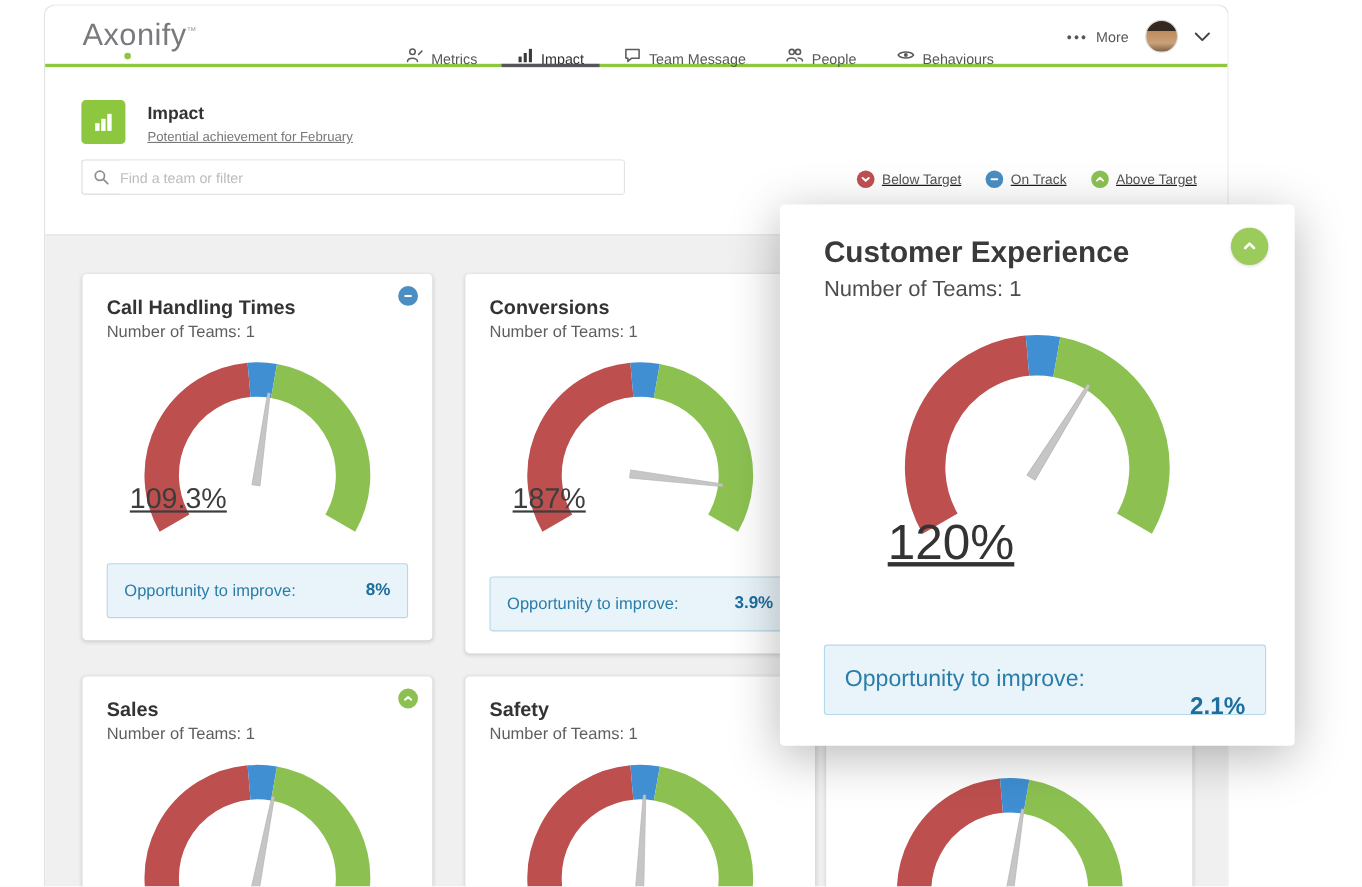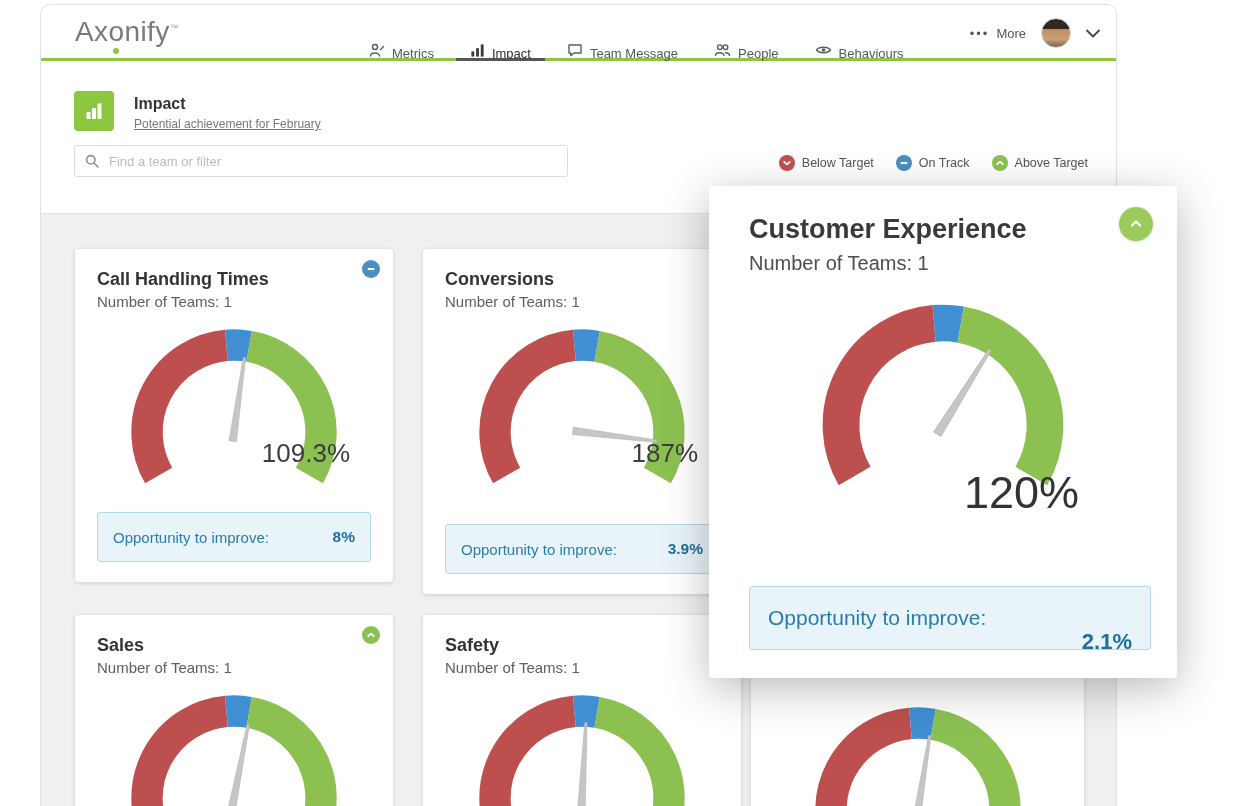--- a/index.html
+++ b/index.html
@@ -47,21 +47,21 @@
   
   .search-box { position: absolute; left: 33px; top: 140px; width: 494px; height: 32px;
                 border: 1px solid #dcdcdc; border-radius: 3px; background: #fff;
                 display: flex; align-items: center; }
   .search-ic { width: 34px; display: flex; justify-content: center; }
   .search-box input { border: none; outline: none; flex: 1; font-size: 13px; color: #0f766e;
                       font-family: "Liberation Sans", sans-serif; height: 100%; }
   .search-box input::placeholder { color: #bcbcbc; }
 
   
-  .legend { position: absolute; top: 150px; right: 28px; display: flex; gap: 22px; align-items: center; }
+  .legend { position: absolute; top: 150px; right: 28px; display: flex; gap: 22px; align-items: center; text-decoration: underline; }
   .legend-item { display: flex; gap: 7px; align-items: center; font-size: 12.5px; color: #555; }
   .dot { width: 16px; height: 16px; border-radius: 50%; display: flex; align-items: center; justify-content: center; }
   .dot svg, .badge svg { stroke: #fff; fill: none; stroke-width: 1.8; stroke-linecap: round; stroke-linejoin: round; }
   .dot-red { background: #bf5052; } .dot-blue { background: #4a8ec2; } .dot-green { background: #8cc152; }
 
   
   .gray { position: absolute; top: 208px; left: 0; right: 0; bottom: 0; background: #f0f0f0;
           border-top: 1px solid #e3e3e3; }
 
   
@@ -73,22 +73,22 @@
   .badge { position: absolute; top: 11px; right: 13px; width: 18px; height: 18px; border-radius: 50%;
            display: flex; align-items: center; justify-content: center; }
   .badge-blue { background: #4a8ec2; } .badge-green { background: #8cc152; }
 
   .gauge { position: relative; width: 232px; margin: 6px auto 0; }
   .gauge svg { display: block; width: 100%; overflow: visible; }
   .seg-red { stroke: #bd4f4e; stroke-width: 27; fill: none; }
   .seg-blue { stroke: #3f8fd2; stroke-width: 27; fill: none; }
   .seg-green { stroke: #8cc152; stroke-width: 27; fill: none; }
   .needle { fill: #c6c6c6; stroke: #b2b2b2; stroke-width: .5; }
-  .gauge-value { position: absolute; left: 0; width: 100%; text-align: right; top: 122px;
-                 font-size: 26px; color: #3d3d3d; }
+  .gauge-value { position: absolute; left: 0; width: 100%; text-align: left; top: 122px;
+                 font-size: 26px; color: #3d3d3d; text-decoration: underline; }
 
   .opp { position: absolute; left: 22px; right: 22px; bottom: 20px; height: 50px;
          background: #e9f4fa; border: 1px solid #b5d8e8; border-radius: 3px;
          display: flex; align-items: center; justify-content: space-between; padding: 0 15px; }
   .opp-label { font-size: 15px; color: #2a7da8; }
   .opp-value { font-size: 15.5px; color: #1e6f9e; font-weight: 700; }
 
   #card-cht { left: 75px; top: 249px; width: 318px; height: 333px; }
   #card-conversions { left: 423px; top: 249px; width: 318px; height: 345px; }
   #card-sales { left: 75px; top: 615px; width: 318px; height: 333px; }

